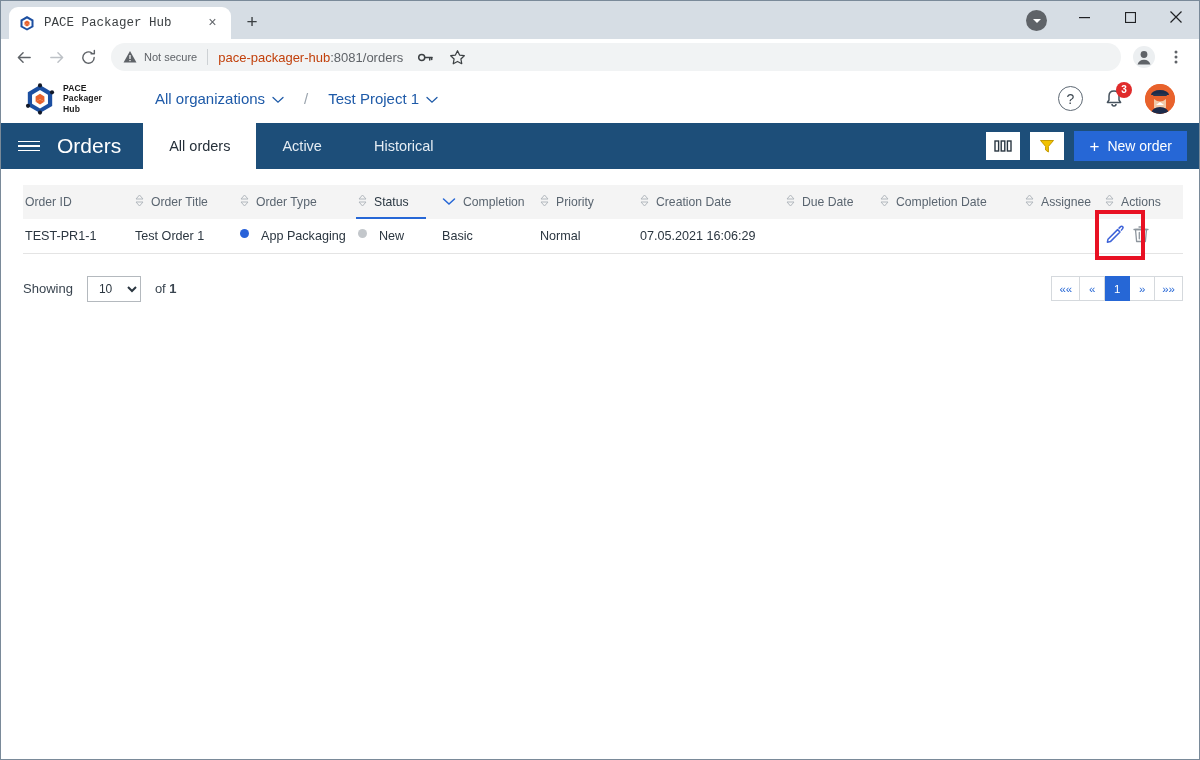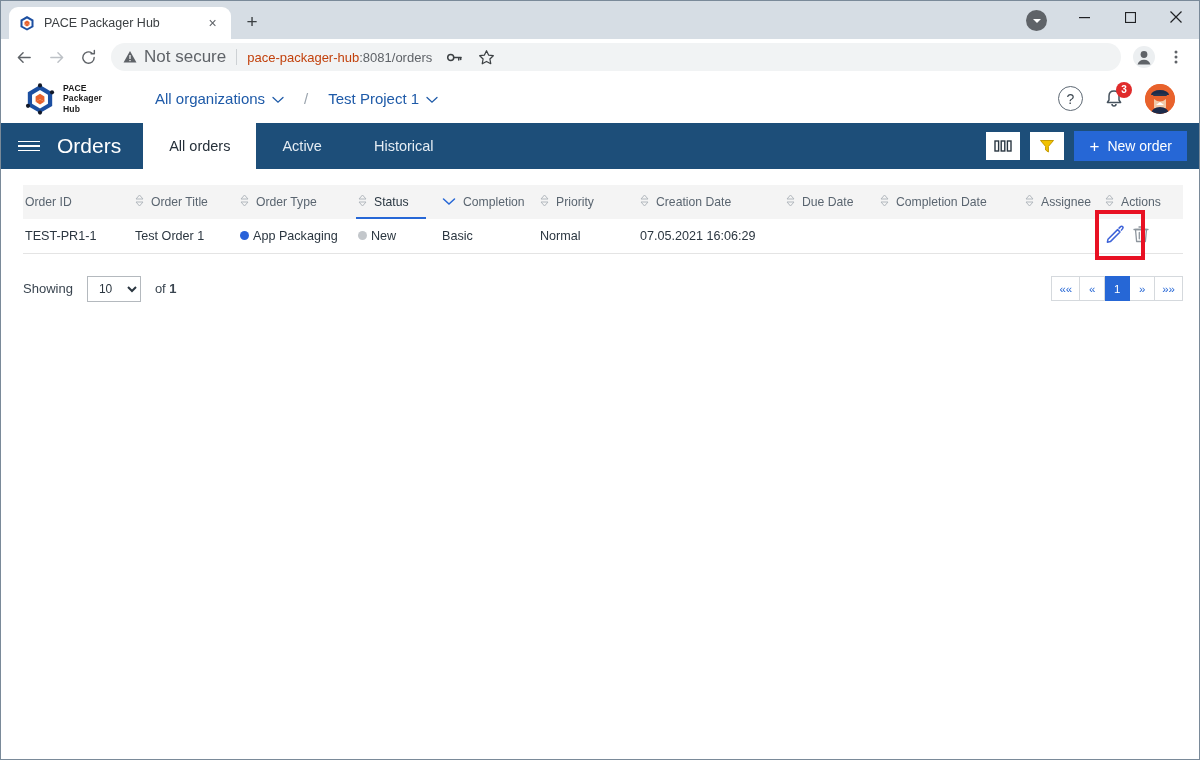--- a/index.html
+++ b/index.html
@@ -13,21 +13,21 @@
   
   .window { width: 1200px; height: 760px; display: flex; flex-direction: column;
             background: #d6dde4; border: 1px solid #7a8a99; }
 
   .titlebar { height: 38px; background: #d6dde4; display: flex; align-items: flex-end;
               position: relative; flex: 0 0 38px; }
 
   .tabstrip { display: flex; align-items: flex-end; height: 38px; padding-left: 8px; }
 
   .tab { width: 222px; height: 32px; background: #ffffff; border-radius: 9px 9px 0 0;
-         display: flex; align-items: center; padding: 0 10px; gap: 9px; position: relative; }
+         display: flex; align-items: center; padding: 0 10px; gap: 9px; position: relative; font-family: Liberation Mono, monospace; }
   .tab-favicon { width: 16px; height: 16px; flex: 0 0 16px; }
   .tab-title { font-size: 12.5px; color: #3c4043; white-space: nowrap;
                overflow: hidden; text-overflow: ellipsis; flex: 1; }
   .tab-close { width: 17px; height: 17px; display: flex; align-items: center;
                justify-content: center; border-radius: 50%; color: #5f6368; font-size: 14px; }
 
   .newtab { width: 30px; height: 30px; margin-left: 6px; margin-bottom: 2px;
             display: flex; align-items: center; justify-content: center;
             color: #3c4043; font-size: 19px; font-weight: 300; }
 
@@ -42,21 +42,21 @@
   .toolbar { height: 36px; background: #ffffff; display: flex; align-items: center;
              padding: 0 8px; gap: 2px; flex: 0 0 36px; }
   .tbtn { width: 30px; height: 30px; display: flex; align-items: center;
           justify-content: center; border-radius: 50%; color: #5f6368; }
   .tbtn.disabled { color: #bdc1c6; }
 
   .omnibox { flex: 1; height: 28px; background: #f1f3f4; border-radius: 14px;
              display: flex; align-items: center; padding: 0 12px; margin: 0 6px;
              gap: 7px; min-width: 0; }
   .warn-icon { flex: 0 0 14px; display: flex; align-items: center; }
-  .notsecure { font-size: 17px; color: #5f6368; white-space: nowrap; }
+  .notsecure { font-size: 11px; color: #5f6368; white-space: nowrap; }
   .omni-sep { width: 1px; height: 16px; background: #cdd1d4; margin: 0 3px; }
   .url { font-size: 13px; color: #5f6368; white-space: nowrap;
          overflow: hidden; text-overflow: ellipsis; }
   .url b { color: #c2410c; font-weight: 400; }
 
   .omnibtns { display: flex; align-items: center; gap: 2px; }
 
   
   .page { flex: 1; background: #ffffff; display: flex; flex-direction: column;
           overflow: hidden; }
@@ -115,21 +115,21 @@
   .th-inner { display: flex; align-items: center; gap: 7px; height: 34px; padding-left: 2px; }
   .sorticon { flex: 0 0 9px; display: block; }
   .th-label { white-space: nowrap; }
   th.sorted .th-label { color: #2a3742; }
   th.sorted::after { content: ""; position: absolute; left: 0; right: 14px; bottom: 0;
                      height: 2.5px; background: #2667d6; }
 
   table.orders tbody td { height: 34px; font-size: 12.6px; color: #2b3640;
                           border-bottom: 1px solid #e4e4e4; padding: 0 2px;
                           vertical-align: middle; white-space: nowrap; }
-  .dotcell { display: flex; align-items: center; gap: 4px; }
+  .dotcell { display: flex; gap: 12px; }
   .dot { width: 9px; height: 9px; border-radius: 50%; flex: 0 0 9px; }
   .actions-cell { position: relative; }
   .actions-wrap { display: flex; align-items: center; gap: 8px; }
   .highlight-box { position: absolute; left: -8px; top: -9px; width: 50px; height: 50px;
                    border: 4px solid #e81123; background: transparent; z-index: 3; }
 
   .pager { display: flex; align-items: center; margin-top: 22px; width: 1160px; }
   .showing { display: flex; align-items: center; gap: 14px; font-size: 13px; color: #3a4550; }
   .pagesel { width: 54px; height: 26px; border: 1px solid #b4b9be; background: #fff;
              font-size: 12px; color: #2b3640; font-family: "Liberation Sans", sans-serif;

